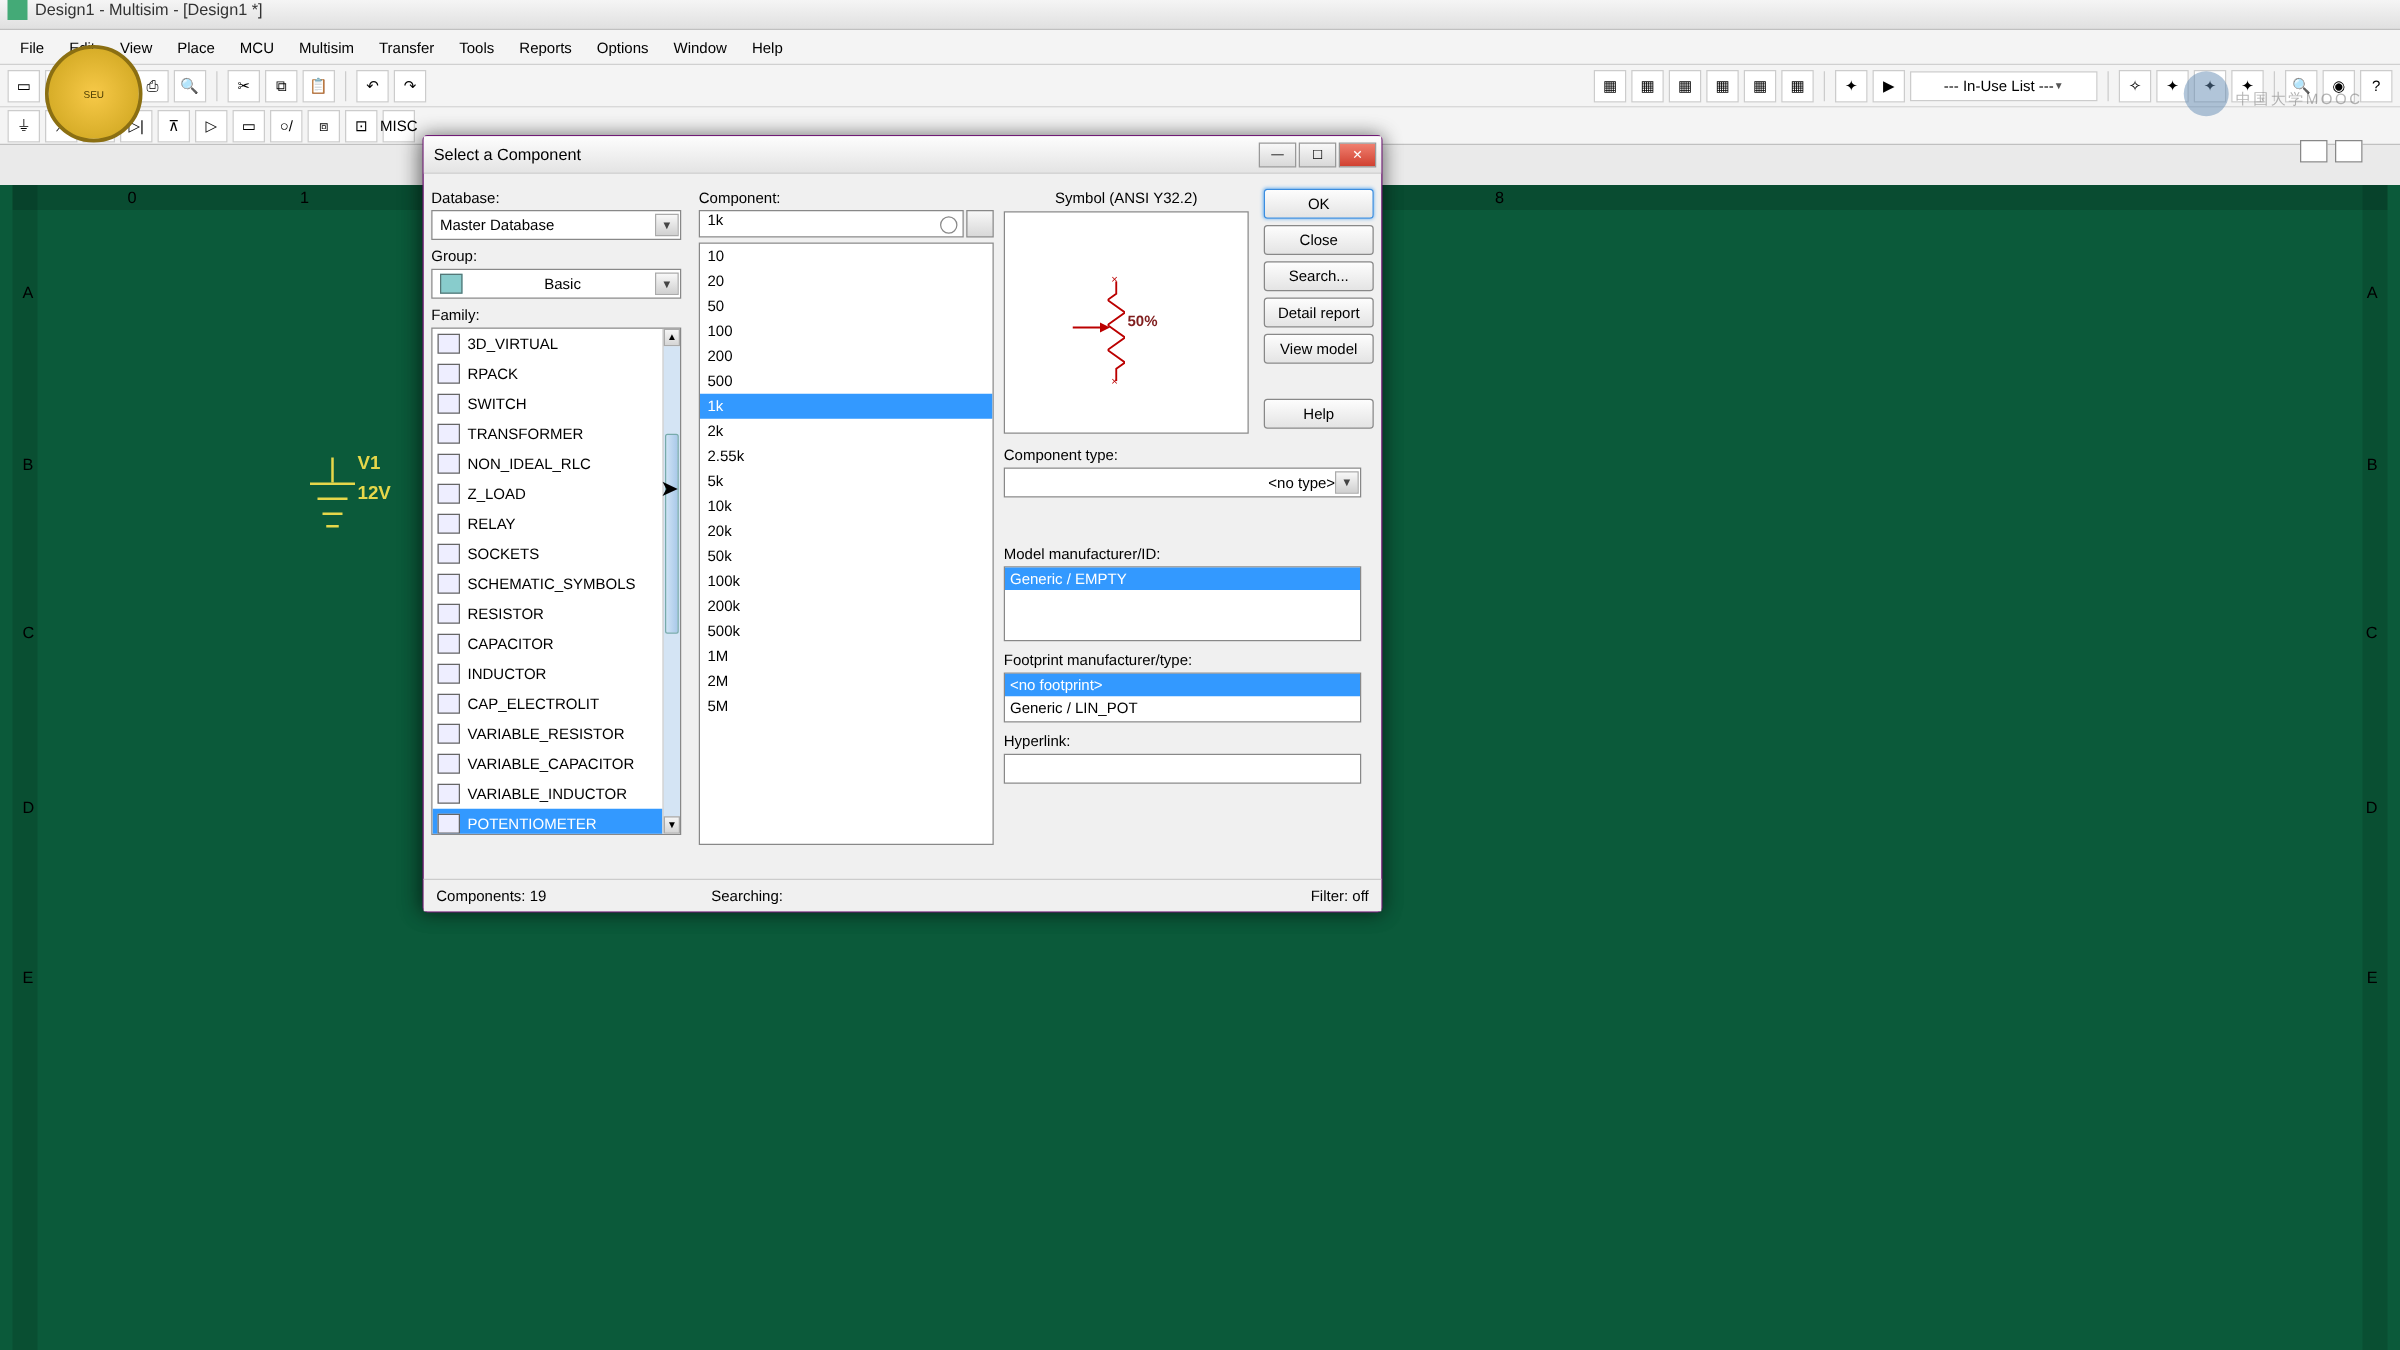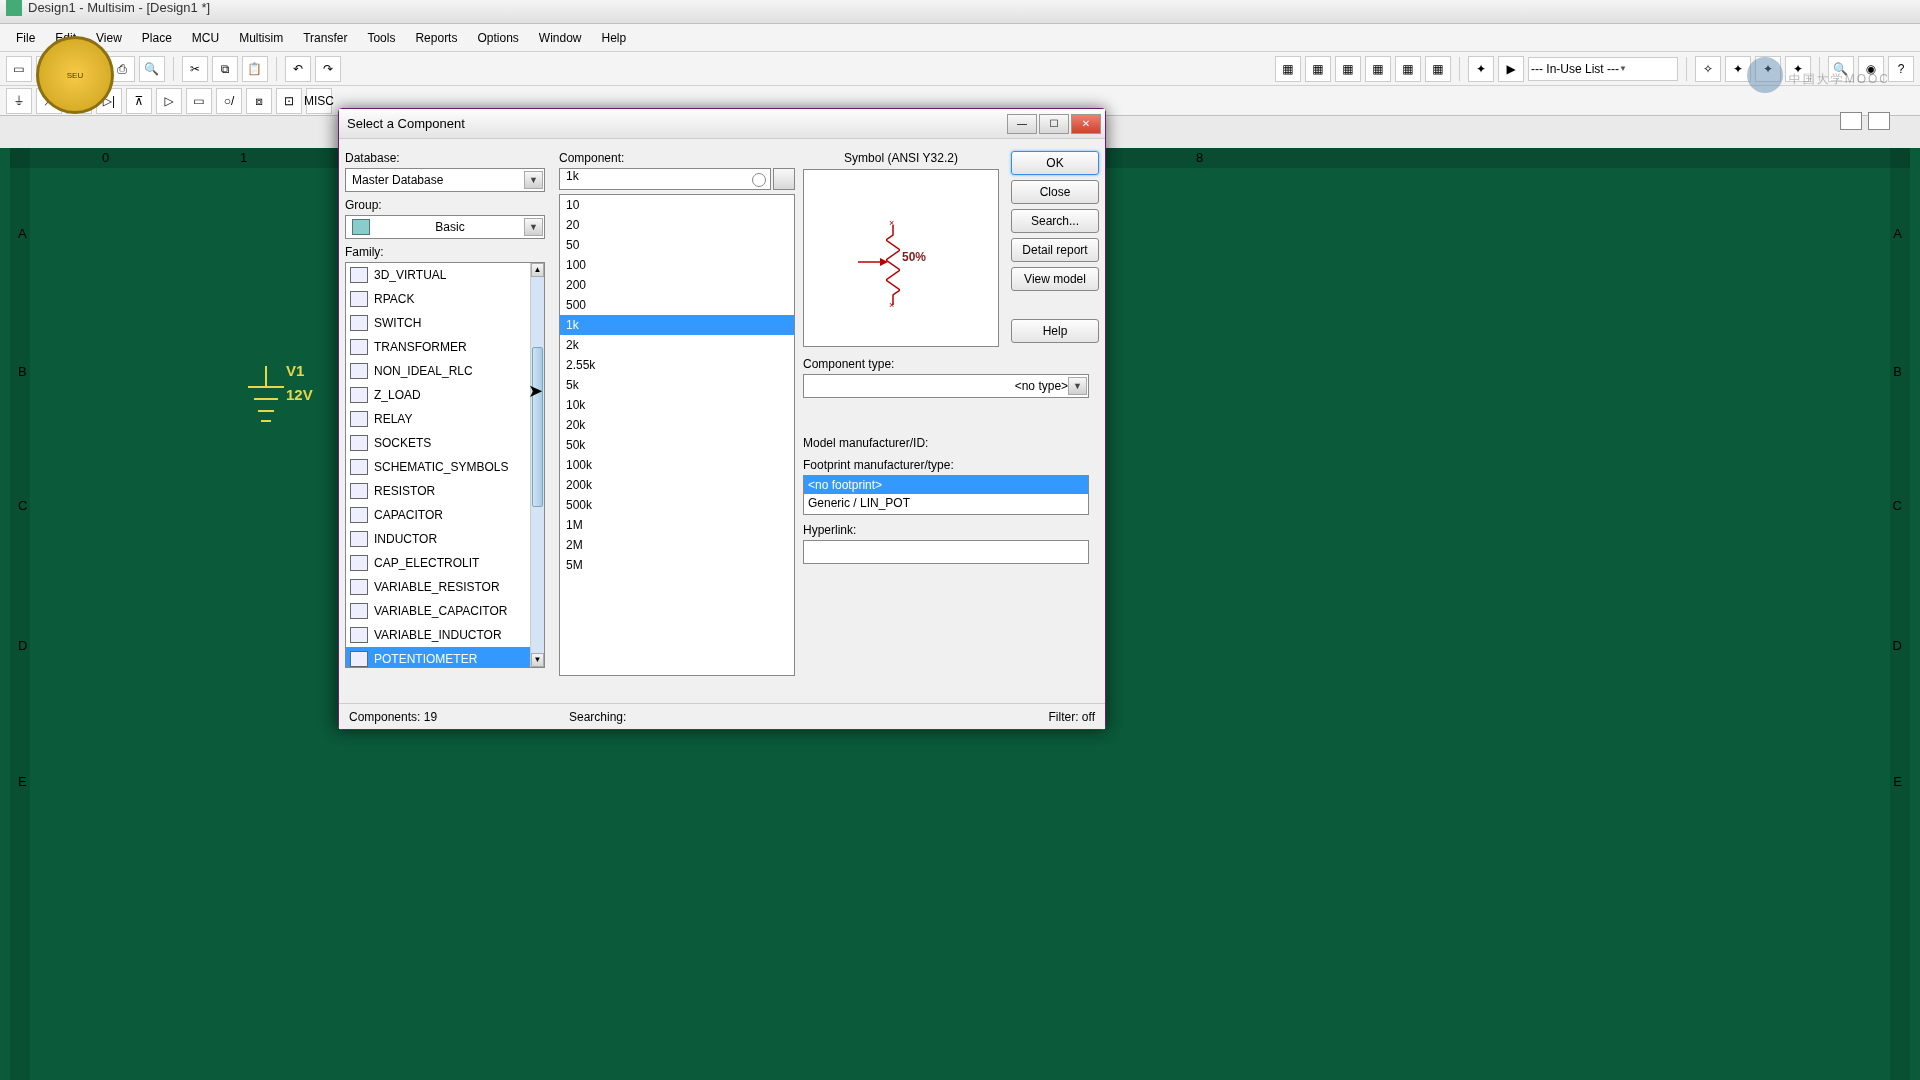--- a/index.html
+++ b/index.html
@@ -11,21 +11,21 @@
 .titlebar .tb-text { font-size: 13px; color: #333; }
 
 
 .menubar { height: 28px; background: #f4f4f4; display: flex; align-items: center; padding: 0 6px; border-bottom: 1px solid #d0d0d0; }
 .menubar span { padding: 2px 10px; cursor: default; }
 
 
 .toolbar { height: 34px; background: #f4f4f4; display: flex; align-items: center; padding: 0 6px; border-bottom: 1px solid #d0d0d0; gap: 4px; }
 .tb-btn { width: 26px; height: 26px; border: 1px solid #ccc; background: #fff; display: inline-flex; align-items: center; justify-content: center; }
 .tb-sep { width: 1px; height: 24px; background: #ccc; margin: 0 4px; }
-.tb-dropdown { min-width: 150px; height: 24px; border: 1px solid #ccc; background: #fff; display: inline-flex; align-items: center; padding: 0 2px; justify-content: flex-start; }
+.tb-dropdown { min-width: 150px; height: 24px; border: 1px solid #ccc; background: #fff; display: inline-flex; align-items: center; padding: 0 20px; justify-content: center; }
 .tb-dropdown::after { content: "▼"; font-size: 8px; color: #555; }
 .toolbar2 { height: 30px; background: #f4f4f4; display: flex; align-items: center; padding: 0 6px; border-bottom: 1px solid #c0c0c0; gap: 4px; }
 
 
 .canvas { position: absolute; left: 0; right: 0; top: 148px; bottom: 0; background: #0b5a3a; }
 .canvas .axis-num { position: absolute; color: #000; font-size: 13px; background: transparent; }
 .canvas .axis-letter { position: absolute; color: #000; font-size: 13px; }
 .canvas .component-label { position: absolute; color: #e6d74a; font-weight: bold; font-size: 15px; }
 .canvas .vsrc { position: absolute; width: 36px; height: 60px; }
 .canvas .vsrc .line { position: absolute; background: #e6d74a; }
@@ -380,20 +380,23 @@
         <div style="position:absolute;left:85px;top:130px;color:#b00;font-size:9px;">×</div>
         <div class="pot-text">50%</div>
       </div>
 
       <label class="field-lbl">Component type:</label>
       <div class="combo-wide">
           <span>&lt;no type&gt;</span>
         </div>
 
       <label class="field-lbl" style="margin-top:38px;">Model manufacturer/ID:</label>
+      <div class="listbox h60" id="model-items">
+          <div class="li sel">Generic / EMPTY</div>
+        </div>
 
       <label class="field-lbl">Footprint manufacturer/type:</label>
       <div class="listbox h40" id="footprint-items">
           <div class="li sel">&lt;no footprint&gt;</div>
           <div class="li">Generic / LIN_POT</div>
         </div>
 
       <label class="field-lbl">Hyperlink:</label>
       <div class="hyperlink-input"></div>
     </div>

